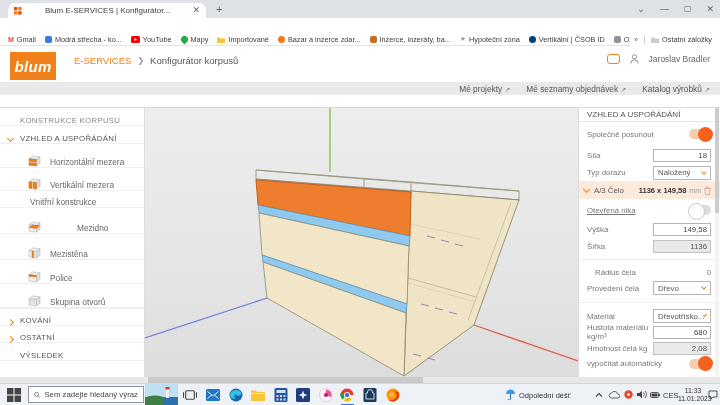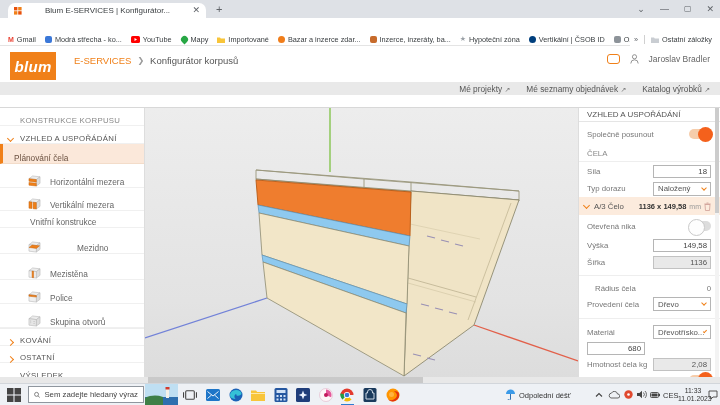--- a/index.html
+++ b/index.html
@@ -301,23 +301,20 @@
   </div>
 
   <div class="abs sidebar">
     <div class="srow shead" style="height:18px;">
         <span>KONSTRUKCE KORPUSU</span>
       </div>
     <div class="srow sexp" style="height:18px;">
         <span class="chev cdn"></span>
         <span>VZHLED A USPOŘÁDÁNÍ</span>
       </div>
-    <div class="srow active" style="height:20px;">
-        <span>Plánování čela</span>
-      </div>
     <div class="srow sitem" style="height:24px;">
       <svg width="13" height="12" viewBox="0 0 14 13">
           <polygon points="1,4 5,1 13,2 9,5" fill="#ececec" stroke="#b5b5b5" stroke-width=".6"></polygon>
           <polygon points="9,5 13,2 13,9 9,12" fill="#dedede" stroke="#b5b5b5" stroke-width=".6"></polygon>
           <polygon points="1,4 9,5 9,7.8 1,6.8" fill="#f08019" stroke="#c2620d" stroke-width=".5"></polygon>
           <polygon points="1,8 9,9 9,12 1,11" fill="#f08019" stroke="#c2620d" stroke-width=".5"></polygon>
         </svg>
       <span>Horizontální mezera</span>
       </div>
     <div class="srow sitem" style="height:23px;">
@@ -432,23 +429,20 @@
   </div>
 
   <div class="abs panel">
     <div class="prow ptitle" style="height:14px;">
         <span>VZHLED A USPOŘÁDÁNÍ</span>
       </div>
     <div class="prow" style="height:24px;">
       <span>Společně posunout</span>
       <span class="toggle on"></span>
       </div>
-    <div class="prow psec" style="height:16px;">
-        <span>ČELA</span>
-      </div>
     <div class="prow" style="height:18px;">
       <span>Síla</span>
       <input class="pinput" value="18" style="">
       </div>
     <div class="prow" style="height:17px;">
       <span>Typ dorazu</span>
       <span class="psel">
           <span>Naložený</span>
           <span class="selchev"></span>
         </span>
@@ -461,21 +455,21 @@
       <span style="display:flex;align-items:center;gap:3px;">
           <b style="color:#333;font-size:7.5px;">1136 x 149,58</b>
           <span style="color:#999;font-size:7px;">mm</span>
       <svg width="7" height="9" viewBox="0 0 7 9">
             <path d="M1 2.5h5l-.5 6h-4z" fill="none" stroke="#cf9f97" stroke-width="0.8"></path>
             <line x1="0.3" y1="2" x2="6.7" y2="2" stroke="#cf9f97" stroke-width="0.8"></line>
             <line x1="2.5" y1="1" x2="4.5" y2="1" stroke="#cf9f97" stroke-width="0.8"></line>
           </svg>
         </span>
       </div>
-    <div class="prow" style="height:22px;">
+    <div class="prow" style="height:22px;text-decoration:underline;">
       <span>Otevřená nika</span>
       <span class="toggle off"></span>
       </div>
     <div class="prow" style="height:17px;gap:8px;">
       <span>Výška</span>
       <input class="pinput" value="149,58" style="">
       </div>
     <div class="prow" style="height:16px;">
       <span>Šířka</span>
       <input class="pinput dis" value="1136" style="">
@@ -494,20 +488,21 @@
       </div>
     <div class="pdiv"></div>
     <div class="prow" style="height:16px;">
       <span>Materiál</span>
       <span class="psel">
           <span>Dřevotřísko...</span>
           <span class="selchev"></span>
         </span>
       </div>
     <div class="prow" style="height:16px;">
+      <span>Hustota materiálu kg/m³</span>
       <input class="pinput" value="680" style="">
       </div>
     <div class="prow" style="height:16px;">
       <span>Hmotnost čela kg</span>
       <input class="pinput dis" value="2,08" style="">
       </div>
     <div class="prow" style="height:15px;">
       <span>vypočítat automaticky</span>
       <span class="toggle on"></span>
       </div>

